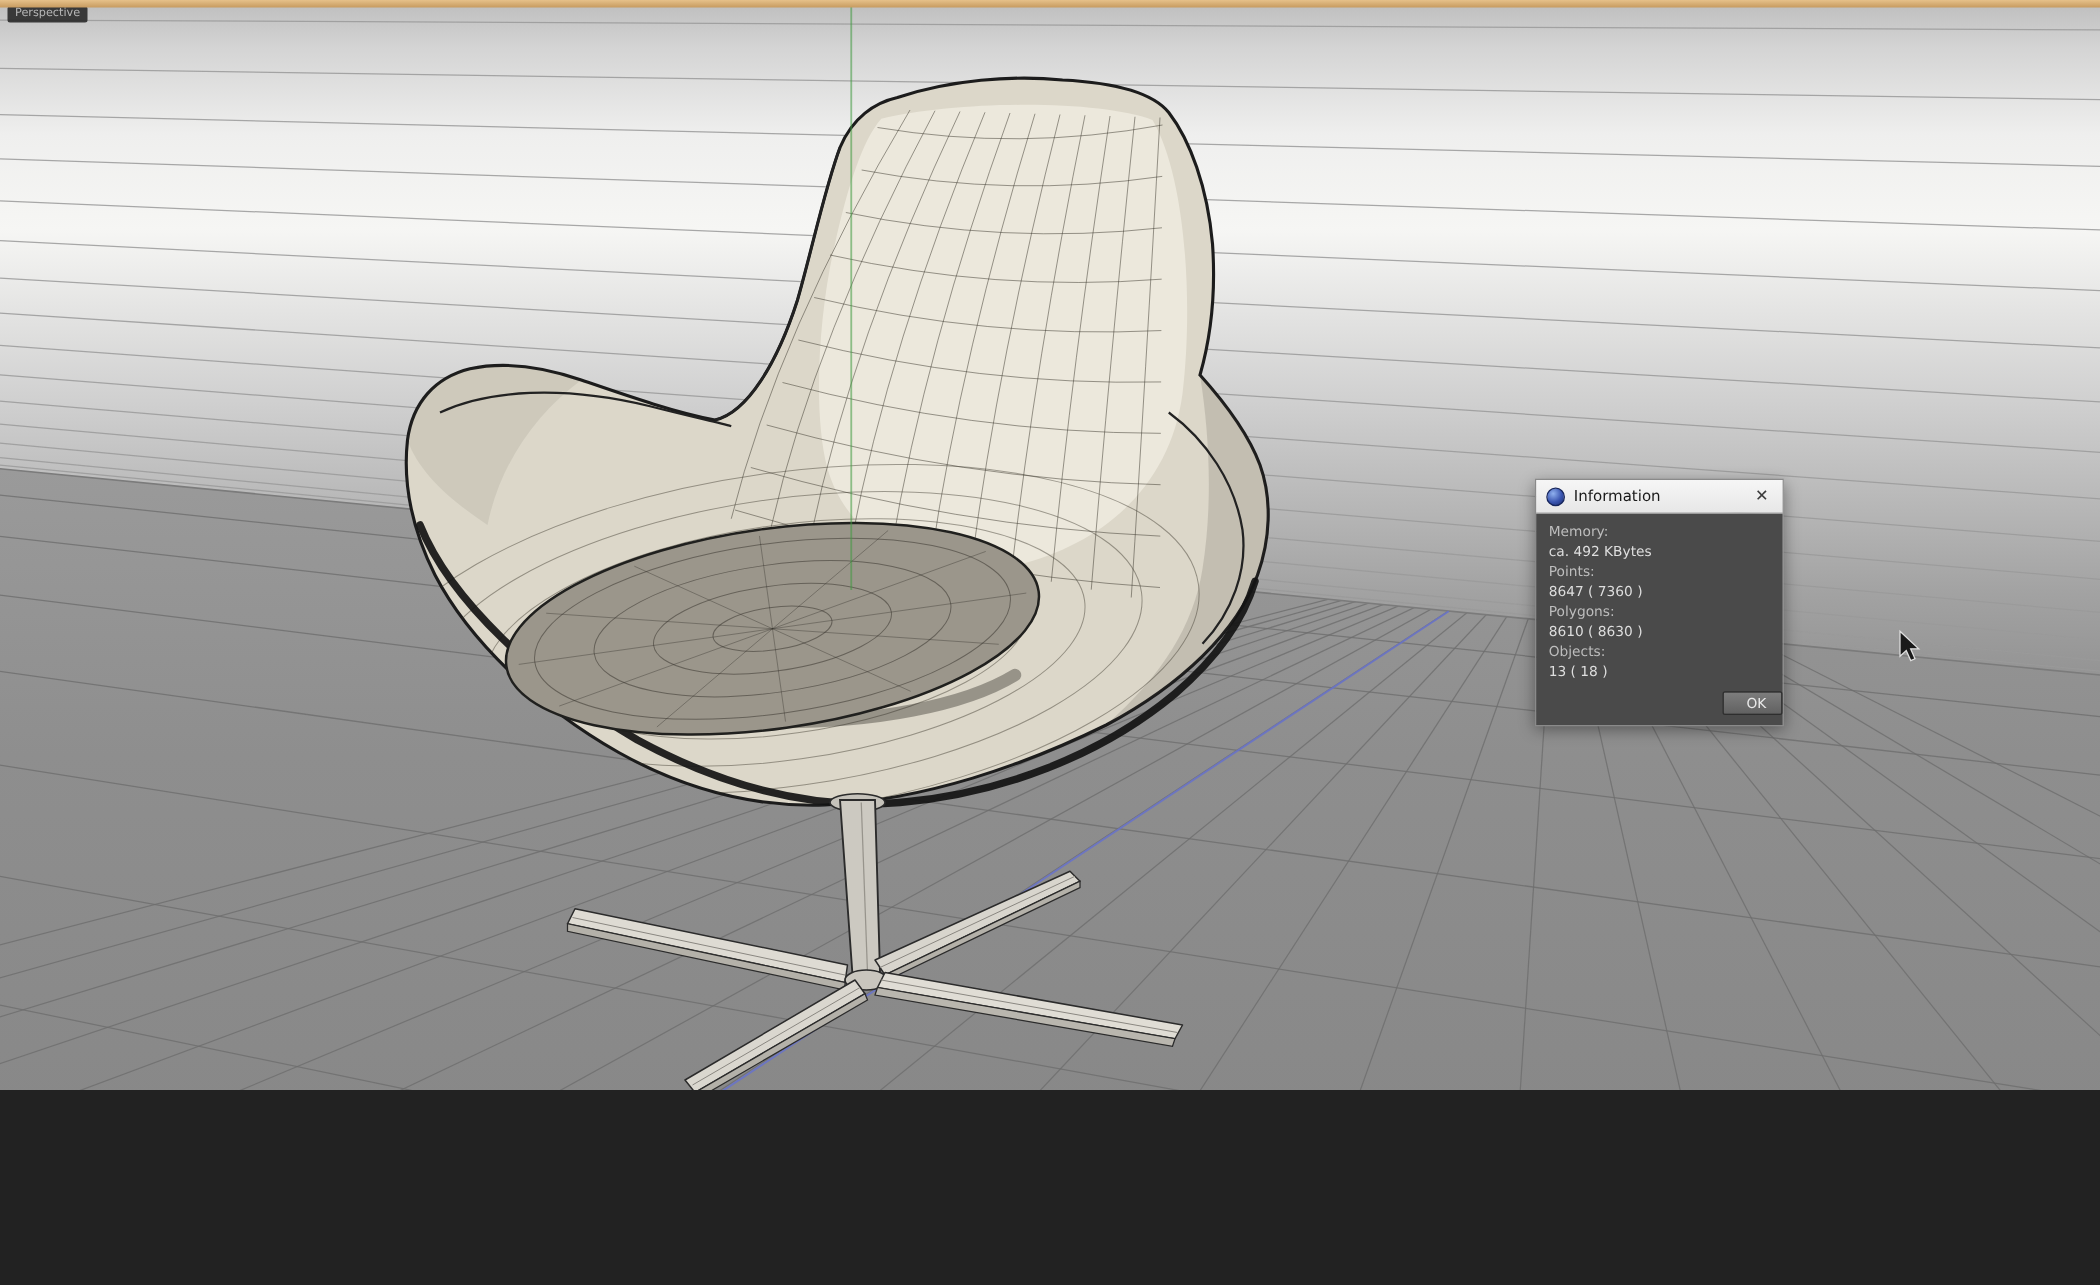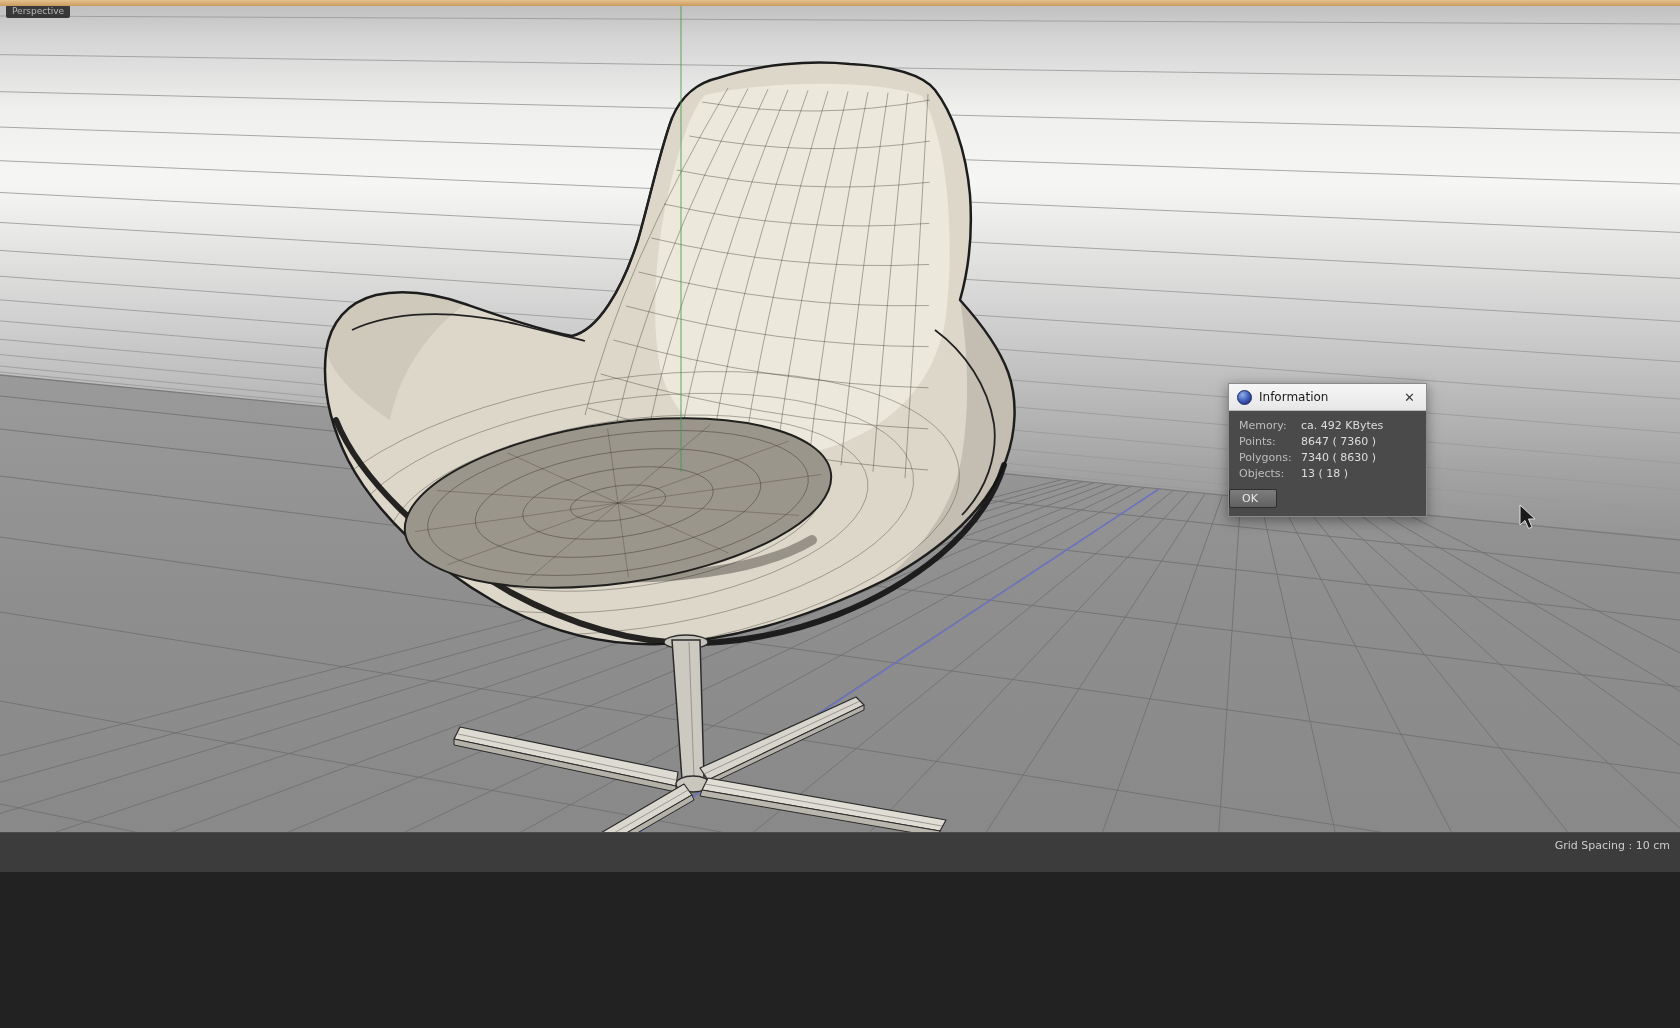--- a/index.html
+++ b/index.html
@@ -35,24 +35,24 @@
     width:13px;height:13px;border-radius:50%;
     background:radial-gradient(circle at 35% 30%,#8fb0ee,#3a55b0 55%,#1d2f73 95%);
     border:1px solid #16255c;flex:0 0 auto;
   }
   .dialog-title{margin-left:7px;font-size:12px;flex:1 1 auto;}
   .dialog-close{
     color:#3c3c3c;font-size:13px;line-height:13px;cursor:default;
     padding:2px 3px;
   }
   .dialog-body{background:#4a4a4a;padding:7px 0 8px 0;}
-  .dlg-row{display:flex;padding:0 10px;line-height:16px;}
+  .dlg-row{display:flex;padding:0 10px;line-height:16px;flex-direction:column;}
   .dlg-label{width:62px;color:#bdbdbd;}
   .dlg-value{color:#dedede;}
-  .ok-row{text-align:left;margin-top:7px;}
+  .ok-row{text-align:right;margin-top:7px;}
   .ok-btn{
     display:inline-block;min-width:22px;padding:2px 12px;
     background:linear-gradient(#7d7d7d,#616161);
     border:1px solid #2e2e2e;border-radius:2px;
     color:#e9e9e9;font-size:11px;line-height:13px;
   }
   
   .status-bar{
     position:absolute;left:0;bottom:0;width:100%;height:40px;z-index:15;
     background:#3c3c3c;border-top:1px solid #4c4c4c;
@@ -266,28 +266,25 @@
       <div class="dlg-row">
         <span class="dlg-label">Memory:</span>
         <span class="dlg-value">ca. 492 KBytes</span>
       </div>
       <div class="dlg-row">
         <span class="dlg-label">Points:</span>
         <span class="dlg-value">8647 ( 7360 )</span>
       </div>
       <div class="dlg-row">
         <span class="dlg-label">Polygons:</span>
-        <span class="dlg-value">7340 ( 8630 )</span>
+        <span class="dlg-value">8610 ( 8630 )</span>
       </div>
       <div class="dlg-row">
         <span class="dlg-label">Objects:</span>
         <span class="dlg-value">13 ( 18 )</span>
       </div>
       <div class="ok-row">
         <span class="ok-btn">OK</span>
       </div>
     </div>
   </div>
 
-  <div class="status-bar">
-    <span>Grid Spacing : 10 cm</span>
-  </div>
 </div>
 
 </body></html>

